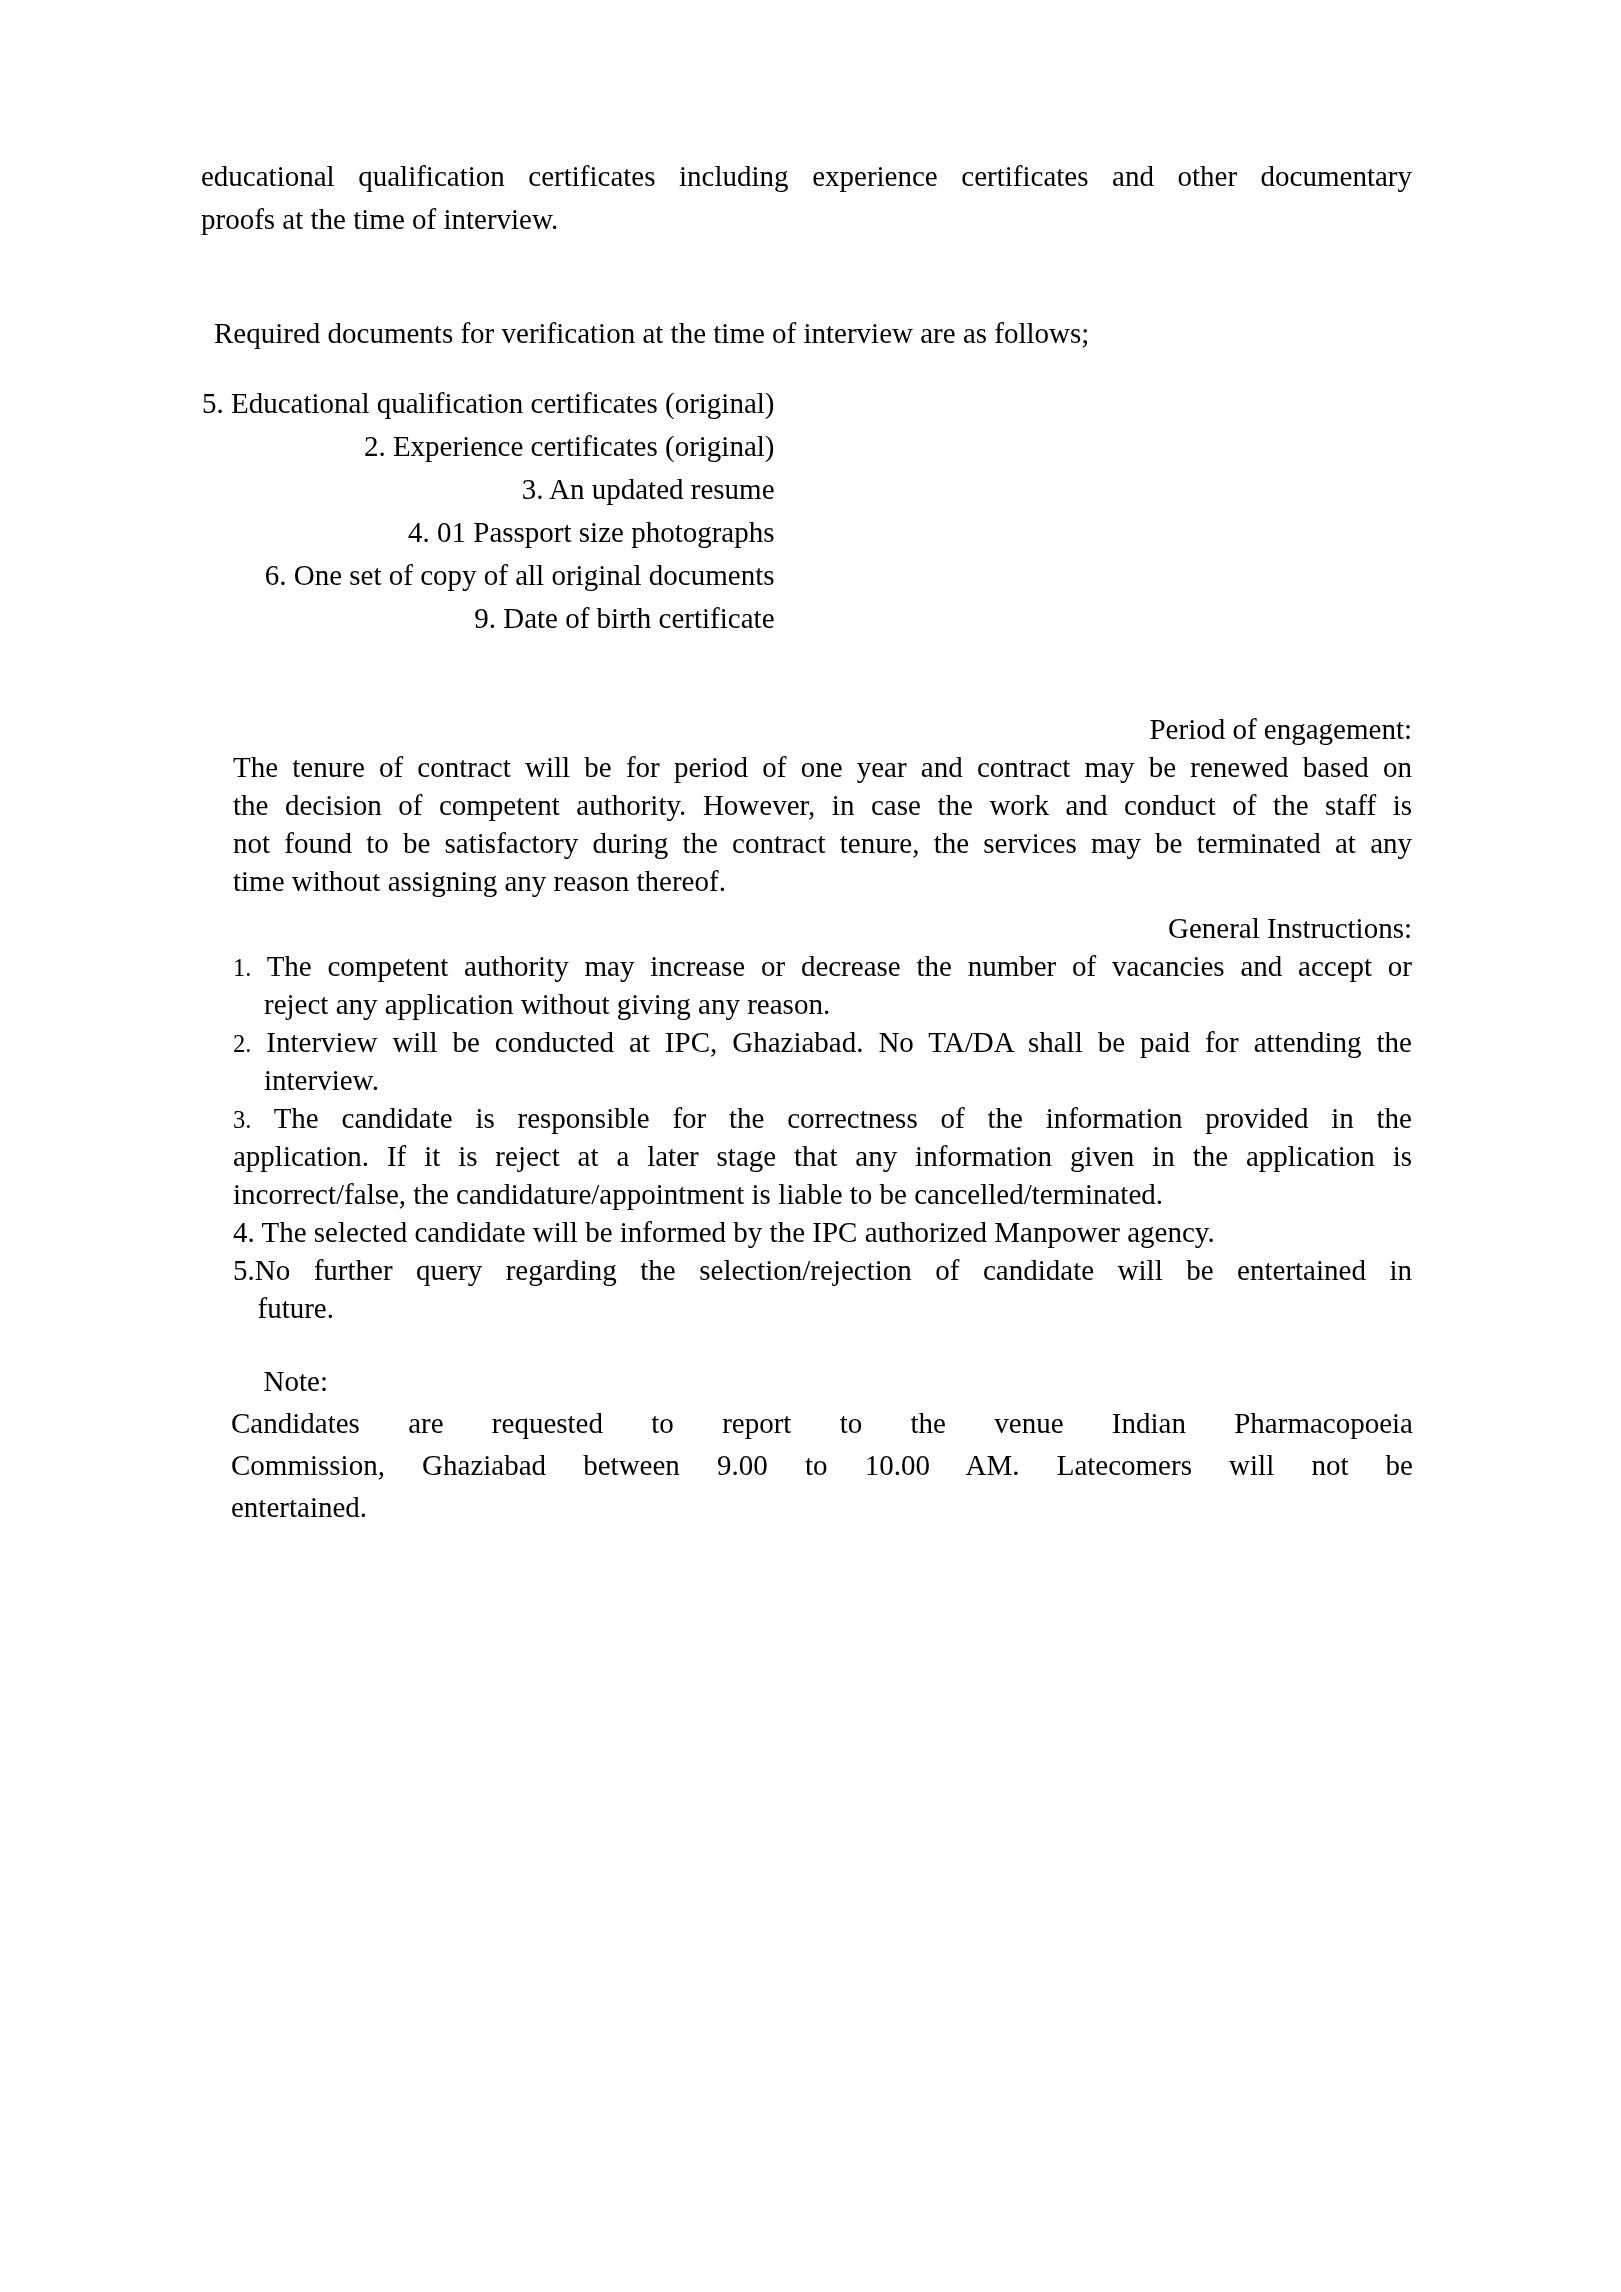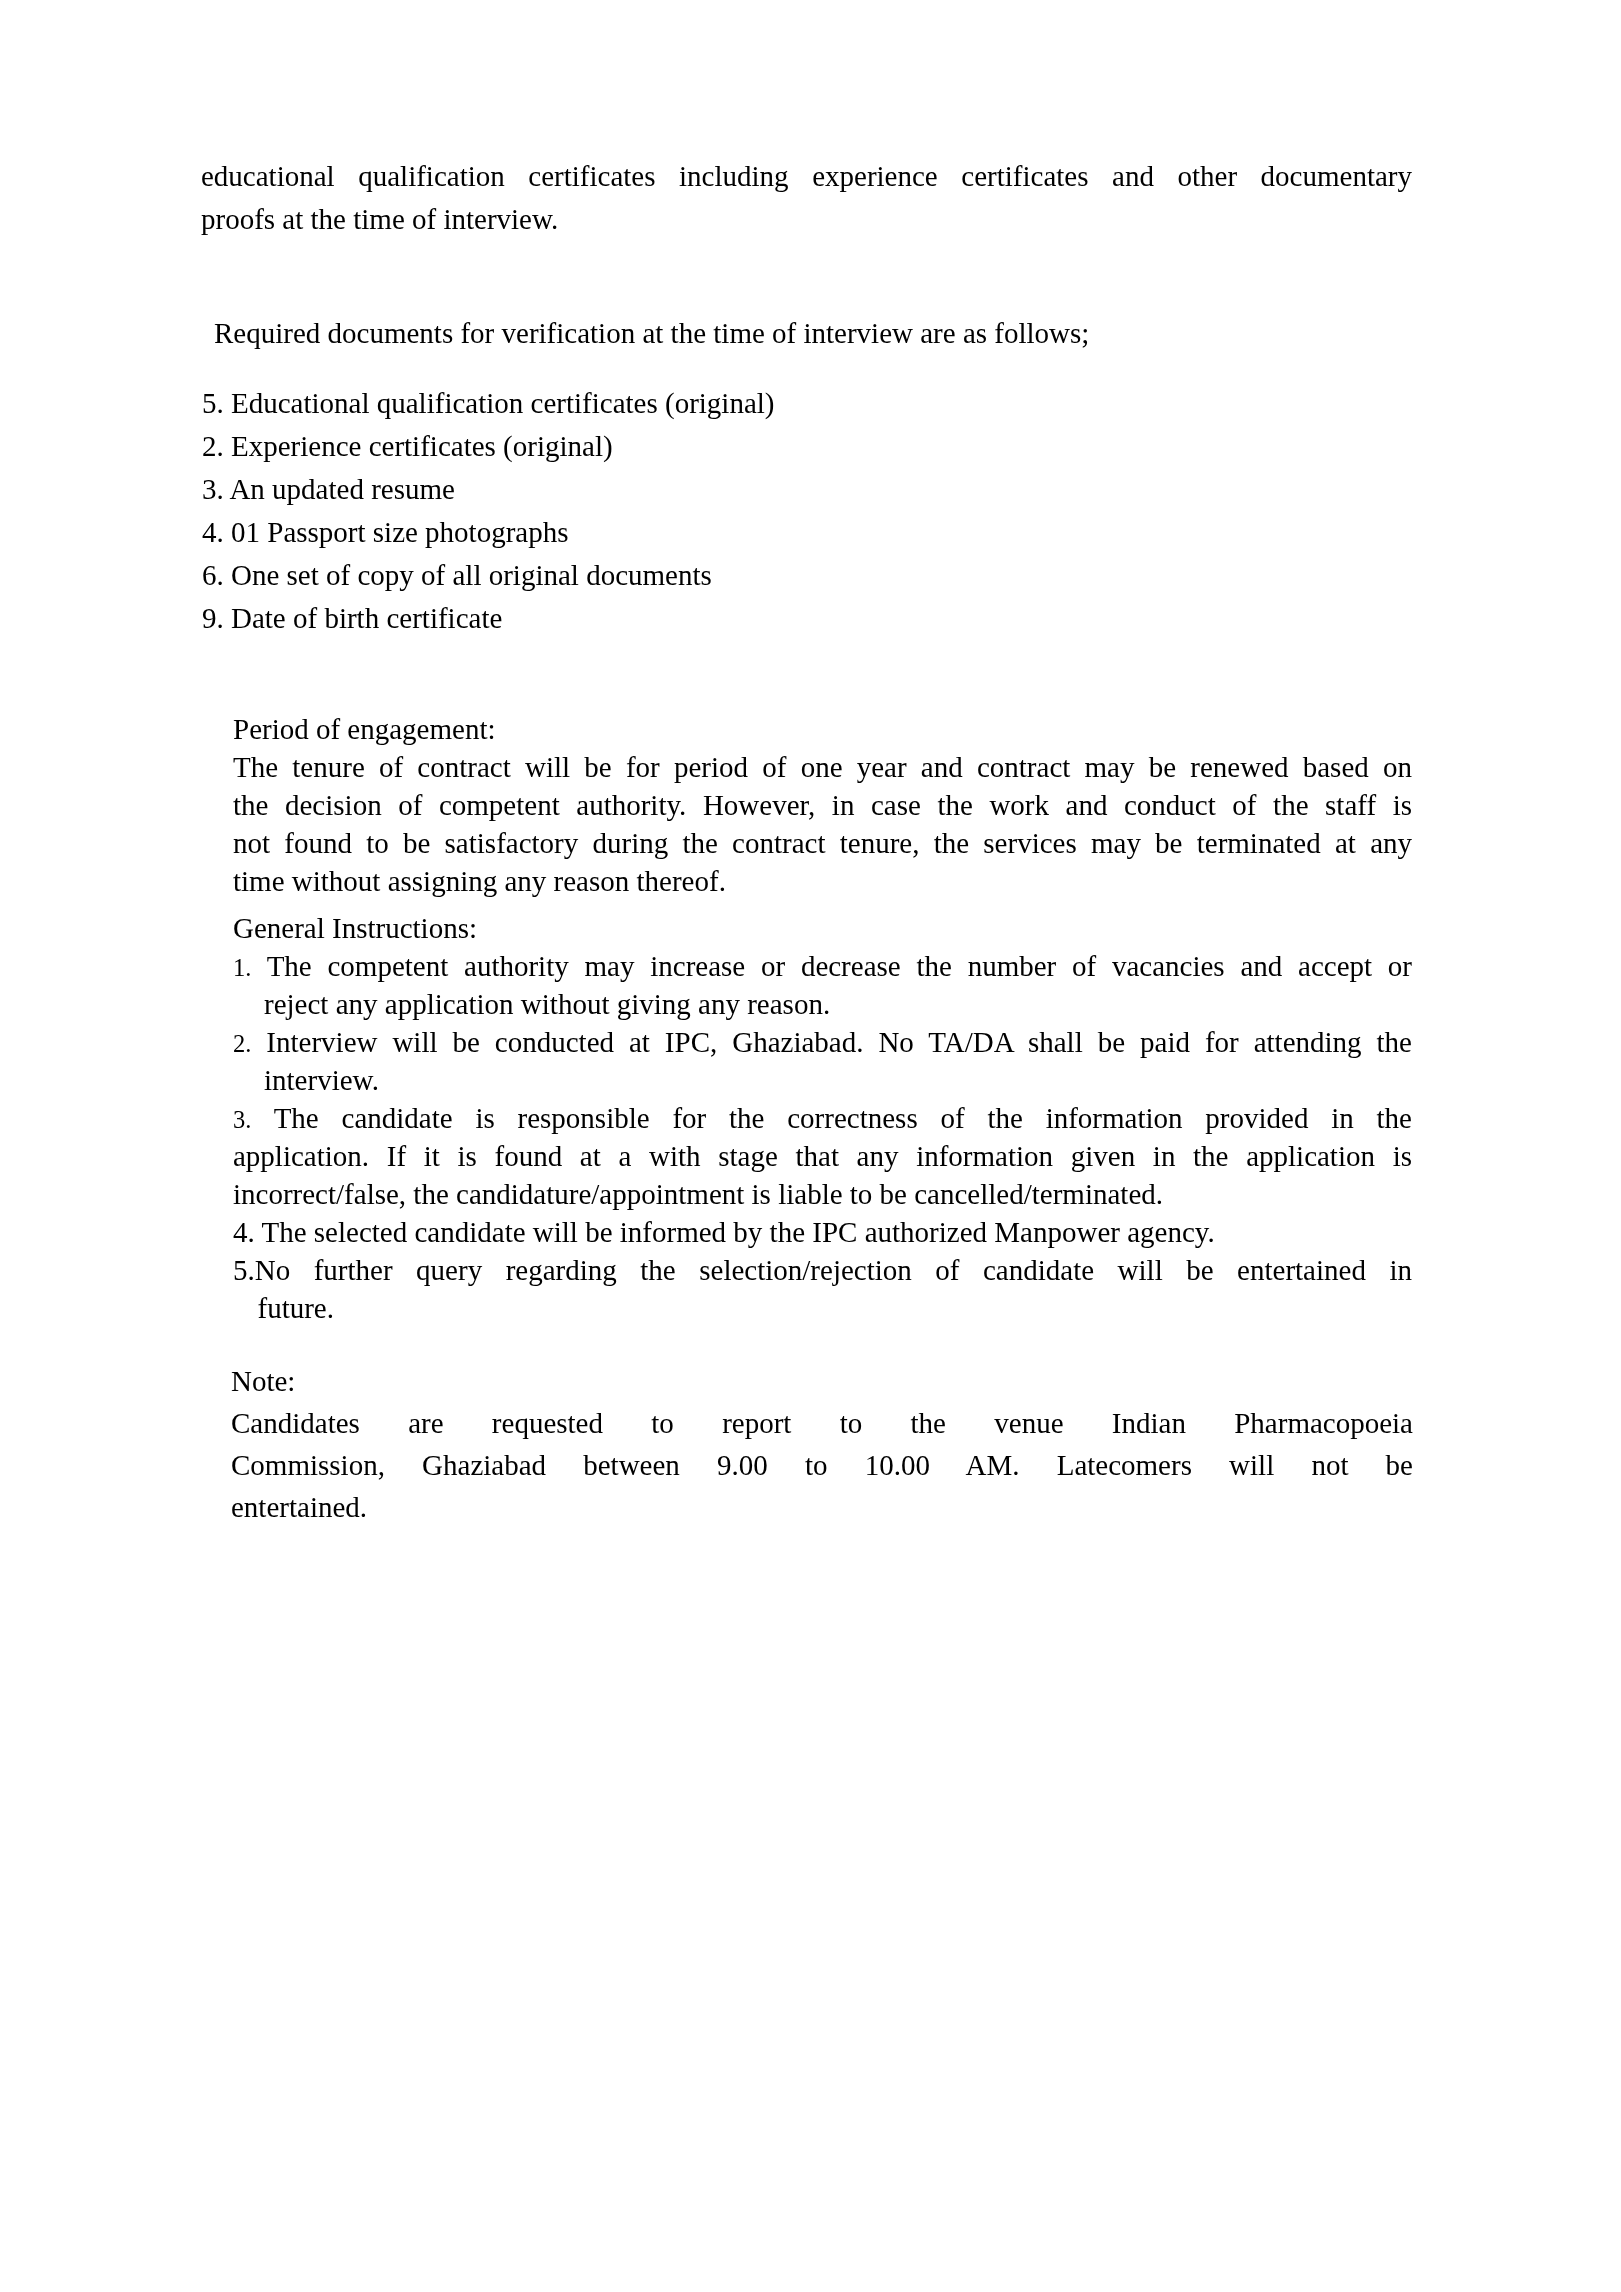--- a/index.html
+++ b/index.html
@@ -1,19 +1,19 @@
 <!DOCTYPE html>
 <html><head>
 <meta charset="utf-8">
 <style>
   html, body { margin: 0; padding: 0; background: #ffffff; }
   body { width: 1621px; height: 2293px; position: relative; overflow: hidden;
          font-family: "Liberation Serif", "DejaVu Serif", serif; color: #000; font-size: 29px; }
   .blk { position: absolute; margin: 0; }
-  .line { display: block; white-space: nowrap; height: 43px; line-height: 43px; }
+  .line { display: block; white-space: nowrap; height: 43px; line-height: 43px; text-align: right; }
   .just { text-align: justify; text-align-last: justify; white-space: normal; }
   .nojust { text-align: right; text-align-last: left; }
   .bold { font-weight: normal; }
   .small-num { font-size: 24.5px; }
 
   #intro { left: 201px; top: 155px; width: 1211px; }
   #intro .line { height: 43px; line-height: 43px; }
 
   #req-lead { left: 214px; top: 312px; }
 
@@ -72,21 +72,21 @@
     <span class="line nojust gi-cont">reject any application without giving any reason.</span>
   </div>
 
   <div class="gi-item">
     <span class="line just"><span class="small-num">2.</span> <span>Interview will be conducted at IPC, Ghaziabad. No TA/DA shall be paid for attending the</span></span>
     <span class="line nojust gi-cont">interview.</span>
   </div>
 
   <div class="gi-item">
     <span class="line just"><span class="small-num">3.</span> <span>The candidate is responsible for the correctness of the information provided in the</span></span>
-    <span class="line just">application. If it is found at a with stage that any information given in the application is</span>
+    <span class="line just">application. If it is reject at a later stage that any information given in the application is</span>
     <span class="line nojust">incorrect/false, the candidature/appointment is liable to be cancelled/terminated.</span>
   </div>
 
   <div class="gi-item">
     <span class="line nojust"><span>4.</span> <span>The selected candidate will be informed by the IPC authorized Manpower agency.</span></span>
   </div>
 
   <div class="gi-item">
     <span class="line just"><span>5.</span><span>No further query regarding the selection/rejection of candidate will be entertained in</span></span>
     <span class="line nojust gi-cont5">future.</span>

